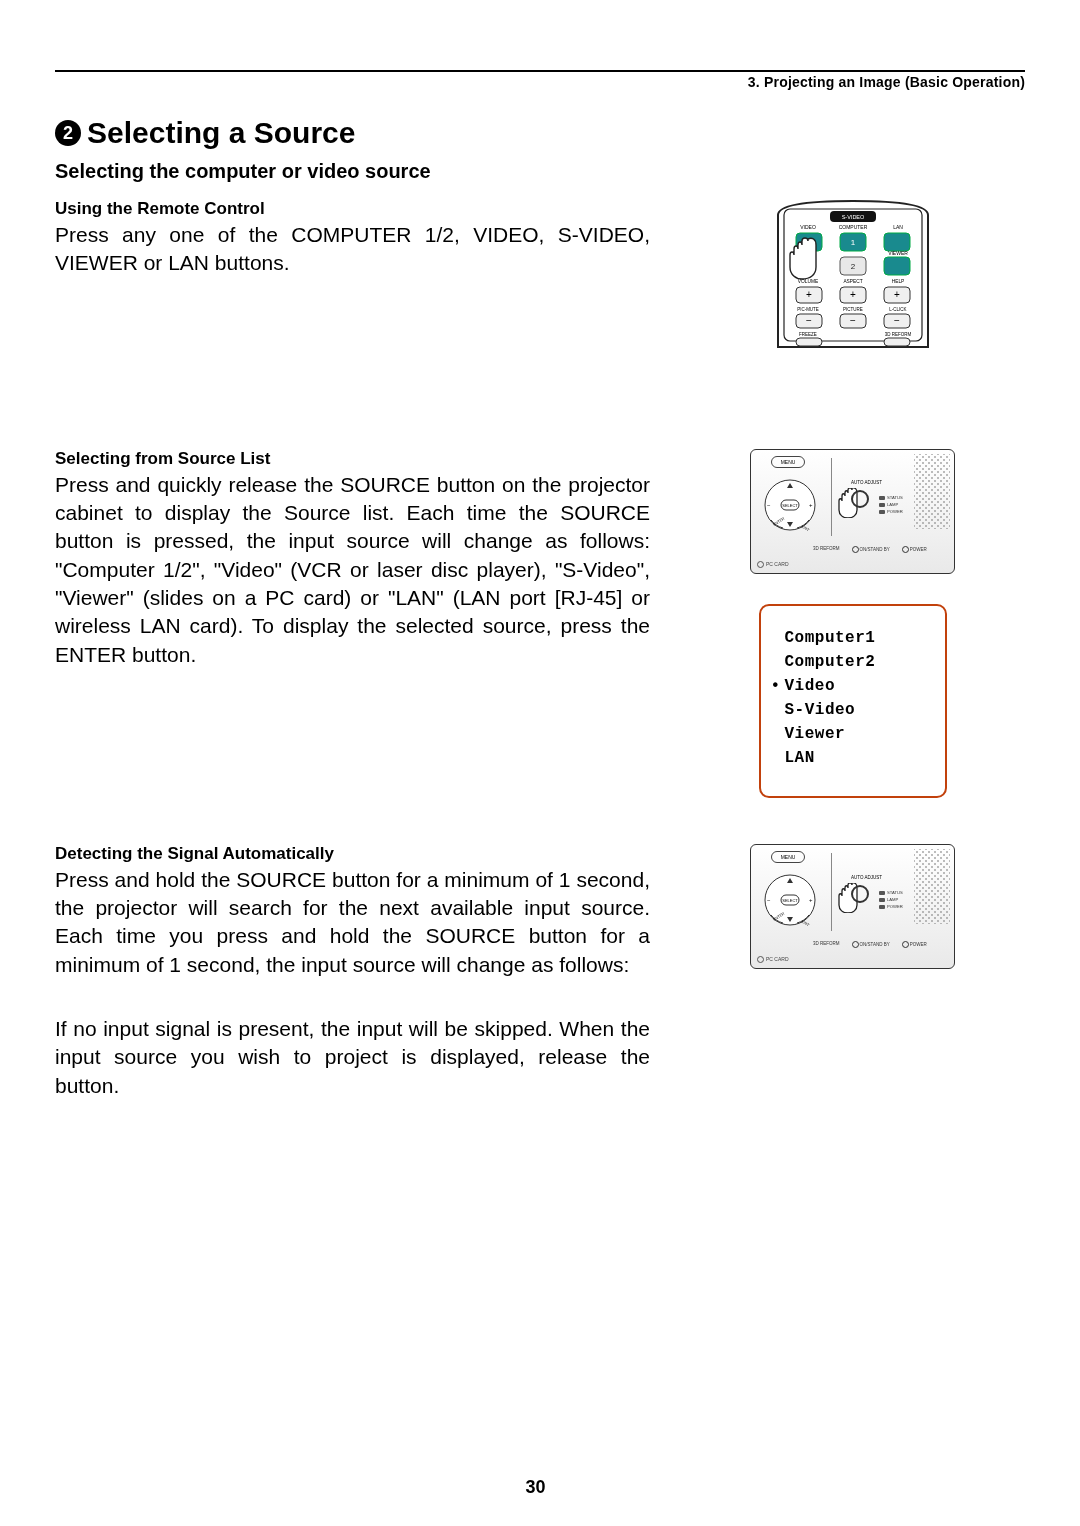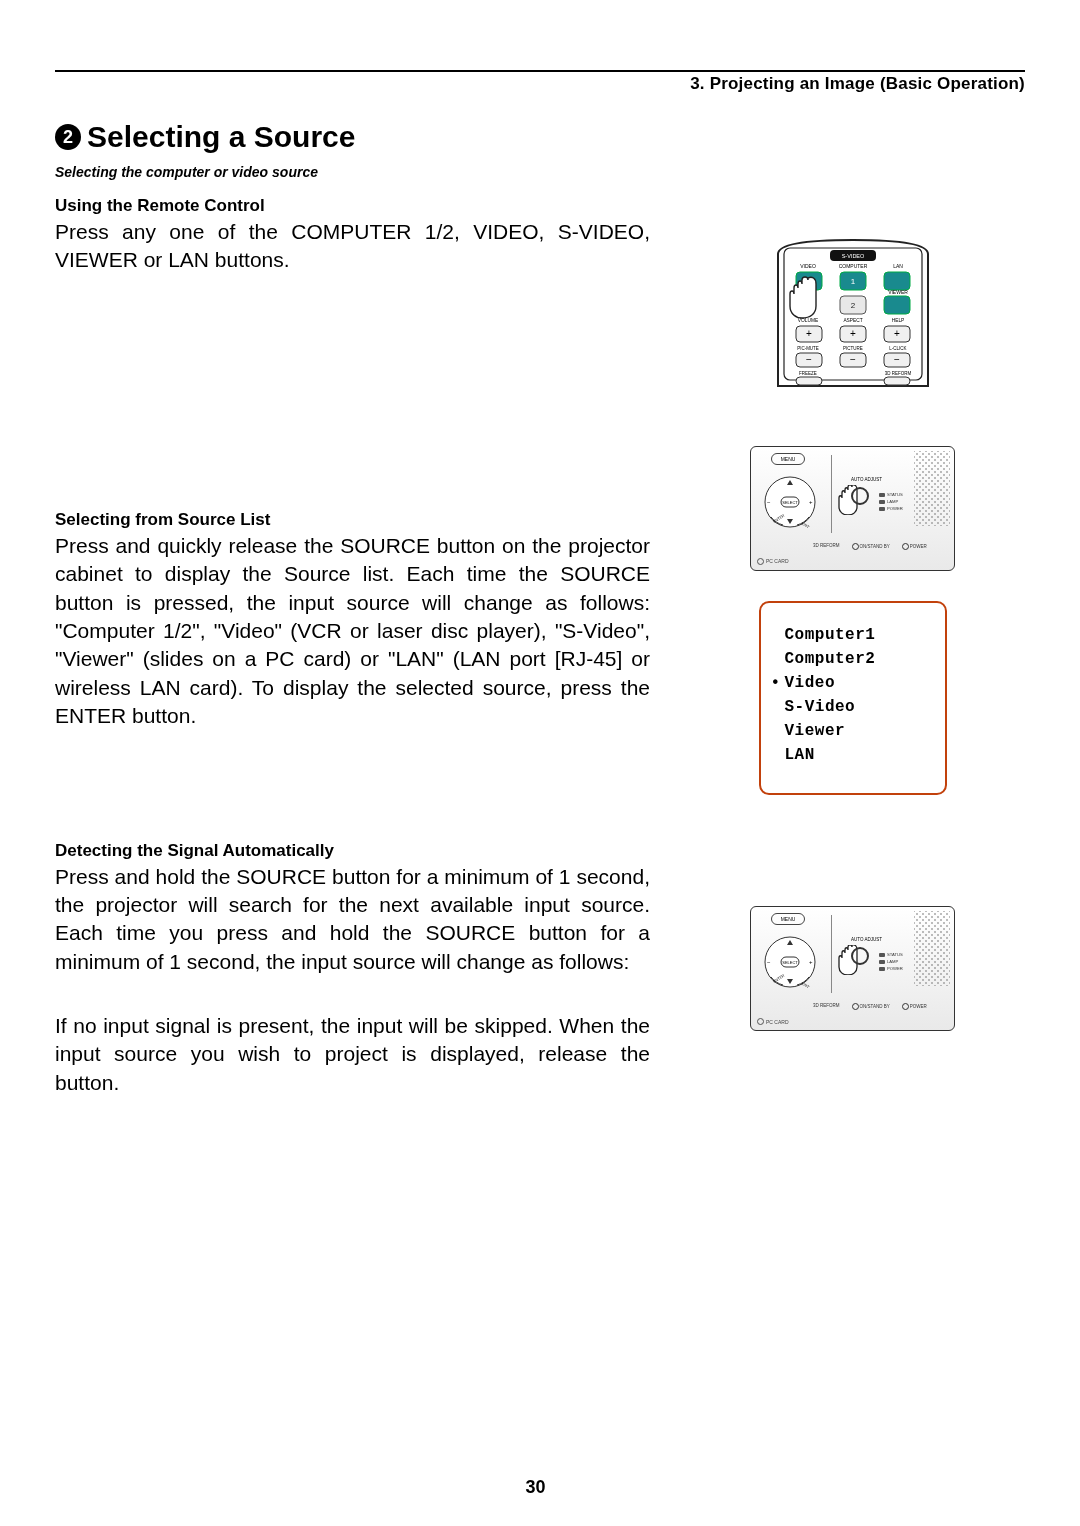--- a/index.html
+++ b/index.html
@@ -12,21 +12,21 @@
     position: relative;
     padding: 70px 55px 30px 55px;
   }
   .header-line {
     border-top: 2px solid #000;
     margin-bottom: 2px;
   }
   .header {
     text-align: right;
     font-weight: 900;
-    font-size: 17px;
+    font-size: 14px;
     margin-bottom: 26px;
     letter-spacing: 0.2px;
   }
   .main-title {
     font-weight: 900;
     font-size: 30px;
     margin-bottom: 10px;
     display: flex;
     align-items: center;
     gap: 6px;
@@ -37,37 +37,36 @@
     border-radius: 50%;
     background: #000;
     color: #fff;
     align-items: center;
     justify-content: center;
     font-size: 18px;
     font-weight: 900;
   }
   .subheading {
     font-weight: 900;
-    font-size: 14px;
+    font-size: 20px;
     margin-bottom: 12px;
-    font-style: italic;
   }
   .bold-row {
     font-weight: 700;
     font-size: 17px;
     margin-bottom: 2px;
   }
   .para {
     font-size: 21px;
     line-height: 1.35;
   }
   .section {
     display: flex;
     gap: 30px;
-    align-items: center;
+    align-items: flex-start;
     margin-top: 16px;
   }
   .left-col {
     width: 595px;
     text-align: justify;
   }
   .right-col {
     flex: 1;
     display: flex;
     flex-direction: column;

